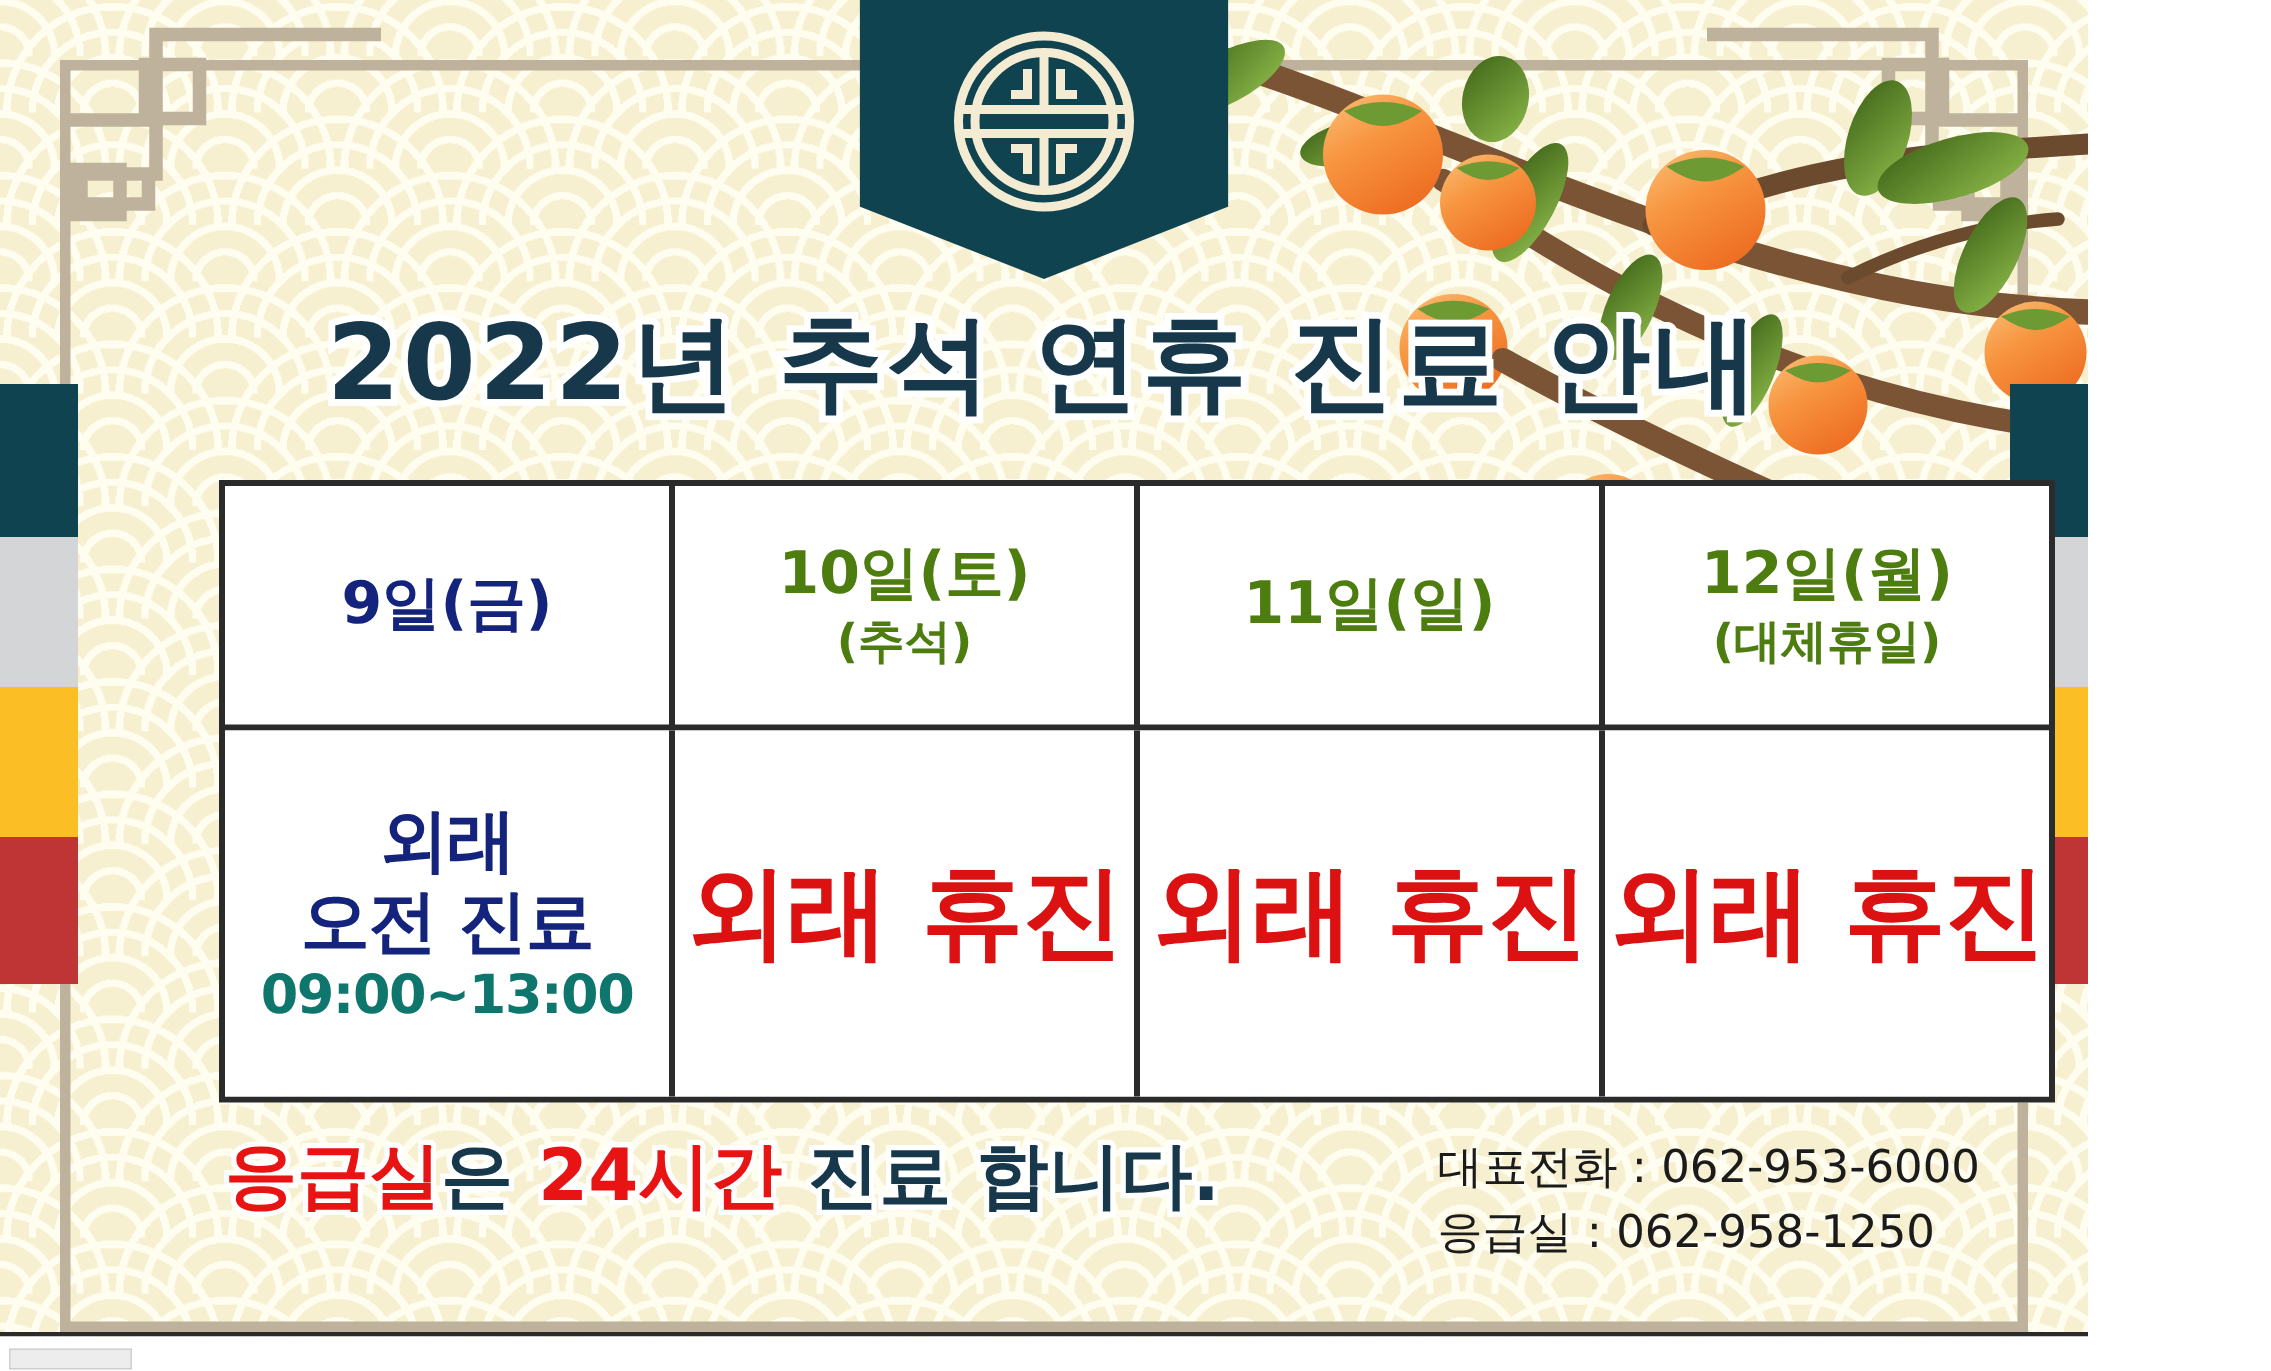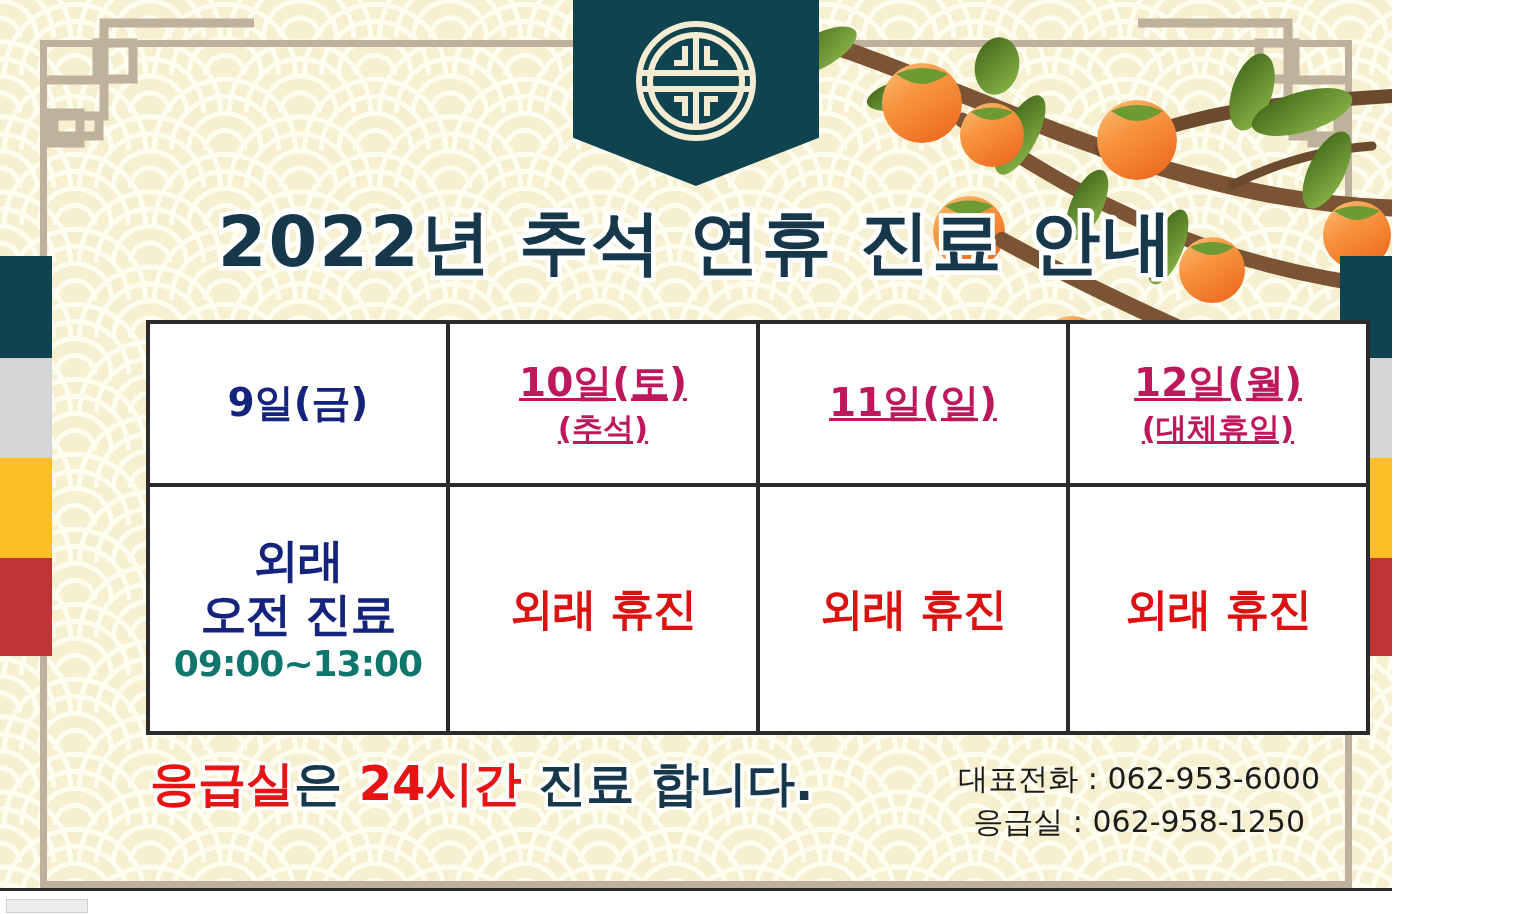--- a/index.html
+++ b/index.html
@@ -156,25 +156,25 @@
     font-size: 39px;
     font-weight: 700;
   }
   .head-sub {
     font-family: "DejaVu Sans", "Liberation Sans", sans-serif;
     font-size: 31px;
     font-weight: 700;
     margin-top: 4px;
   }
   .c-navy { color: #14237C; }
-  .c-darkred { color: #be185d; text-decoration: underline; }
+  .c-darkred { color: #4d7c0f; }
 
   .body-big {
     font-family: "DejaVu Sans", "Liberation Sans", sans-serif;
-    font-size: 44px;
+    font-size: 68px;
     font-weight: 700;
     letter-spacing: -1px;
   }
   .body-big.open   { color: #14237C; font-size: 46px; }
   .body-big.closed { color: #DC1111; }
   .body-time {
     font-family: "DejaVu Sans", "Liberation Sans", sans-serif;
     font-size: 36px;
     font-weight: 700;
     color: #0f766e;
@@ -195,21 +195,21 @@
     paint-order: stroke fill;
   }
   .er-notice .red  { color: #E81414; }
   .er-notice .navy { color: #17374B; }
 
   
   .phones {
     position: absolute;
     right: 72px;
     top: 758px;
-    text-align: center;
+    text-align: left;
     font-family: "DejaVu Sans", "Liberation Sans", sans-serif;
     font-size: 30px;
     font-weight: 400;
     color: #1B1B1B;
     line-height: 1.42;
     white-space: nowrap;
   }
 
   
   .bottom-rule {

